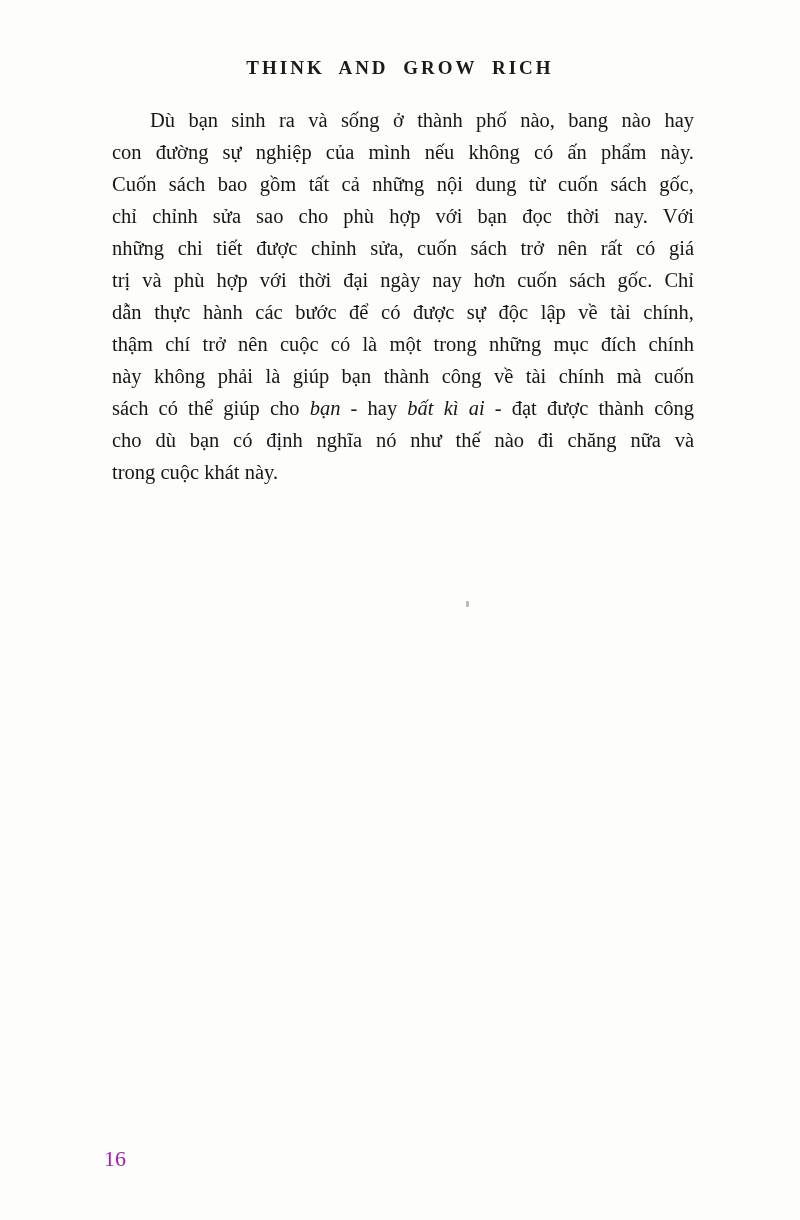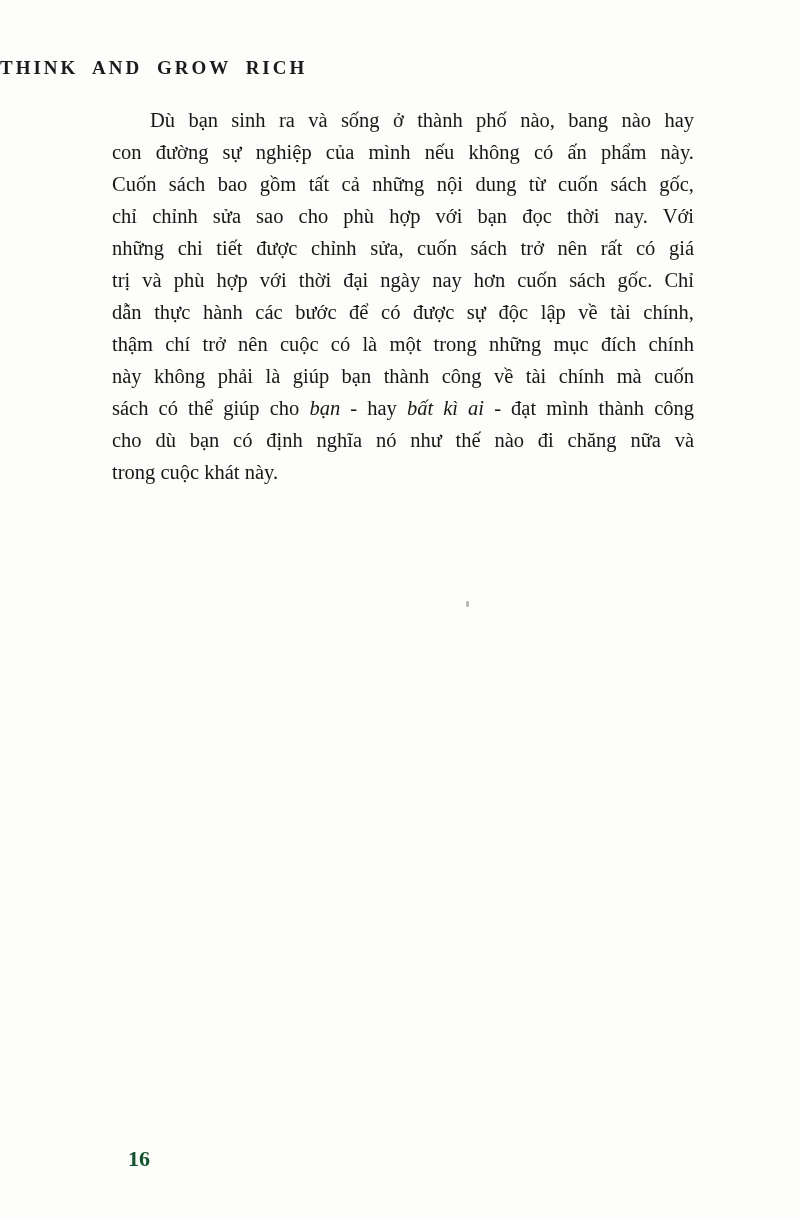--- a/index.html
+++ b/index.html
@@ -16,20 +16,21 @@
     background: var(--paper);
     color: var(--ink);
     font-family: "Liberation Serif", "DejaVu Serif", serif;
     overflow: hidden;
   }
   .running-head {
     position: absolute;
     top: 57px;
     left: 0;
     right: 0;
+    text-align: center;
     font-size: 19px;
     font-weight: 700;
     letter-spacing: 3px;
     word-spacing: 7px;
     color: #1b1b1b;
   }
   .body-text {
     position: absolute;
     top: 104px;
     left: 112px;
@@ -56,44 +57,44 @@
     position: absolute;
     left: 466px;
     top: 601px;
     width: 3px;
     height: 6px;
     background: #b9b9b9;
     border-radius: 1px;
   }
   .page-number {
     position: absolute;
-    left: 128px;
+    left: 104px;
     top: 1146px;
     font-size: 22px;
-    font-weight: 700;
-    color: #14532d;
+    font-weight: 400;
+    color: #a21caf;
   }
 </style>
 </head>
 <body>
 
 <div class="page">
   <div class="running-head">THINK AND GROW RICH</div>
 
   <div class="body-text" id="paragraph">
       <div class="line indent"><span>Dù bạn sinh ra và sống ở thành phố nào, bang nào hay</span></div>
       <div class="line"><span>con đường sự nghiệp của mình nếu không có ấn phẩm này.</span></div>
       <div class="line"><span>Cuốn sách bao gồm tất cả những nội dung từ cuốn sách gốc,</span></div>
       <div class="line"><span>chỉ chỉnh sửa sao cho phù hợp với bạn đọc thời nay. Với</span></div>
       <div class="line"><span>những chi tiết được chỉnh sửa, cuốn sách trở nên rất có giá</span></div>
       <div class="line"><span>trị và phù hợp với thời đại ngày nay hơn cuốn sách gốc. Chỉ</span></div>
       <div class="line"><span>dẫn thực hành các bước để có được sự độc lập về tài chính,</span></div>
       <div class="line"><span>thậm chí trở nên cuộc có là một trong những mục đích chính</span></div>
       <div class="line"><span>này không phải là giúp bạn thành công về tài chính mà cuốn</span></div>
-      <div class="line"><span>sách có thể giúp cho </span><em>bạn</em><span> - hay </span><em>bất kì ai</em><span> - đạt mình thành công</span></div>
+      <div class="line"><span>sách có thể giúp cho </span><em>bạn</em><span> - hay </span><em>bất kì ai</em><span> - đạt được thành công</span></div>
       <div class="line"><span>cho dù bạn có định nghĩa nó như thế nào đi chăng nữa và</span></div>
       <div class="line last"><span>trong cuộc khát này.</span></div>
     </div>
 
   <div class="scan-speck"></div>
 
   <div class="page-number">16</div>
 </div>
 
 </body></html>

